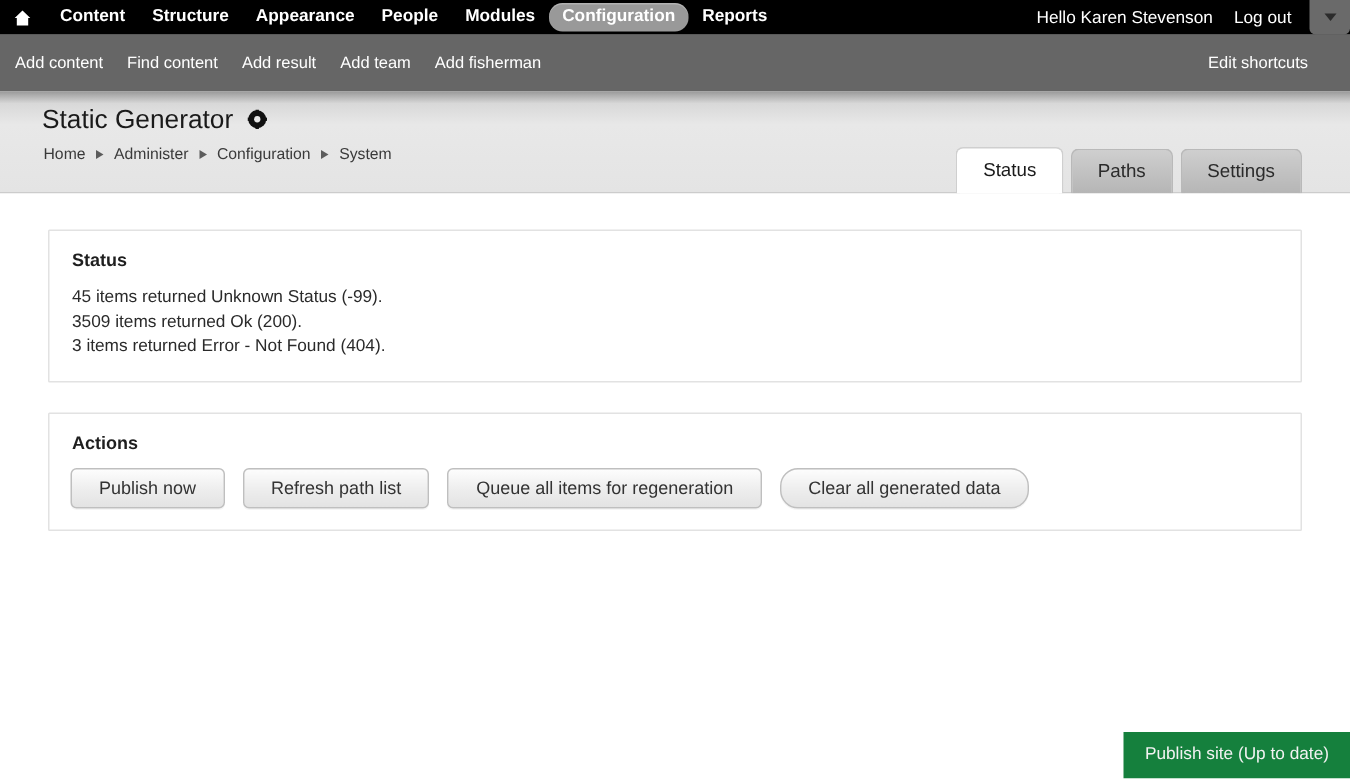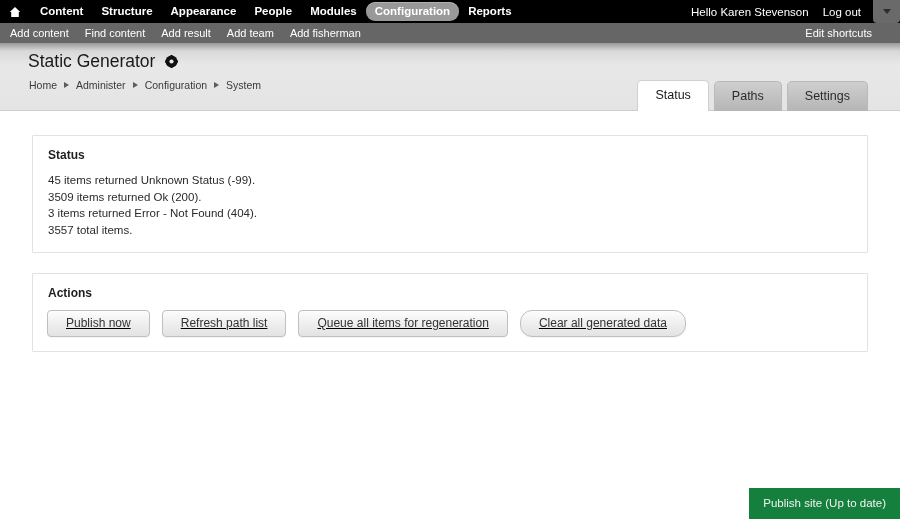--- a/index.html
+++ b/index.html
@@ -39,21 +39,21 @@
   }
   .caret-down {
     width: 0; height: 0;
     border-left: 4px solid transparent;
     border-right: 4px solid transparent;
     border-top: 5px solid #2b2b2b;
   }
 
   
   .shortcutbar {
-    height: 20px; background: #666; color: #fff;
+    height: 38px; background: #666; color: #fff;
     display: flex; align-items: center; font-size: 11px;
     padding-left: 10px;
   }
   .sc-item { color: #fff; margin-right: 16px; white-space: nowrap; }
   .sc-right { margin-left: auto; padding-right: 12px; }
 
   
   .header {
     position: relative;
     height: 68px;
@@ -114,21 +114,21 @@
     margin-bottom: 20px;
     border-radius: 1px;
   }
   .panel-title {
     font-size: 12px; font-weight: bold; color: #1f1f1f;
     margin-bottom: 10px; margin-left: 1px;
   }
   .status-lines { font-size: 11.5px; color: #2a2a2a; line-height: 16.5px; margin-left: 1px; }
   .status-lines div { white-space: nowrap; }
 
-  .actions-row { display: flex; align-items: flex-end; margin-top: 2px; text-decoration: underline; }
+  .actions-row { display: flex; align-items: flex-end; margin-top: 2px; }
   .btn {
     font-family: "Liberation Sans", sans-serif;
     font-size: 12px; color: #333;
     background: linear-gradient(to bottom, #fdfdfd 0%, #ededed 55%, #e3e3e3 100%);
     border: 1px solid #bfbfbf;
     border-radius: 4px;
     padding: 5px 18px;
     margin-right: 12px;
     line-height: 15px;
     white-space: nowrap;
@@ -216,21 +216,20 @@
   </div>
 
   <div class="content">
 
     <div class="panel">
       <div class="panel-title">Status</div>
       <div class="status-lines">
         <div>45 items returned Unknown Status (-99).</div>
         <div>3509 items returned Ok (200).</div>
         <div>3 items returned Error - Not Found (404).</div>
-        <div>3557 total items.</div>
       </div>
     </div>
 
     <div class="panel">
       <div class="panel-title">Actions</div>
       <div class="actions-row">
         <button class="btn">Publish now</button>
         <button class="btn">Refresh path list</button>
         <button class="btn">Queue all items for regeneration</button>
         <button class="btn">Clear all generated data</button>

